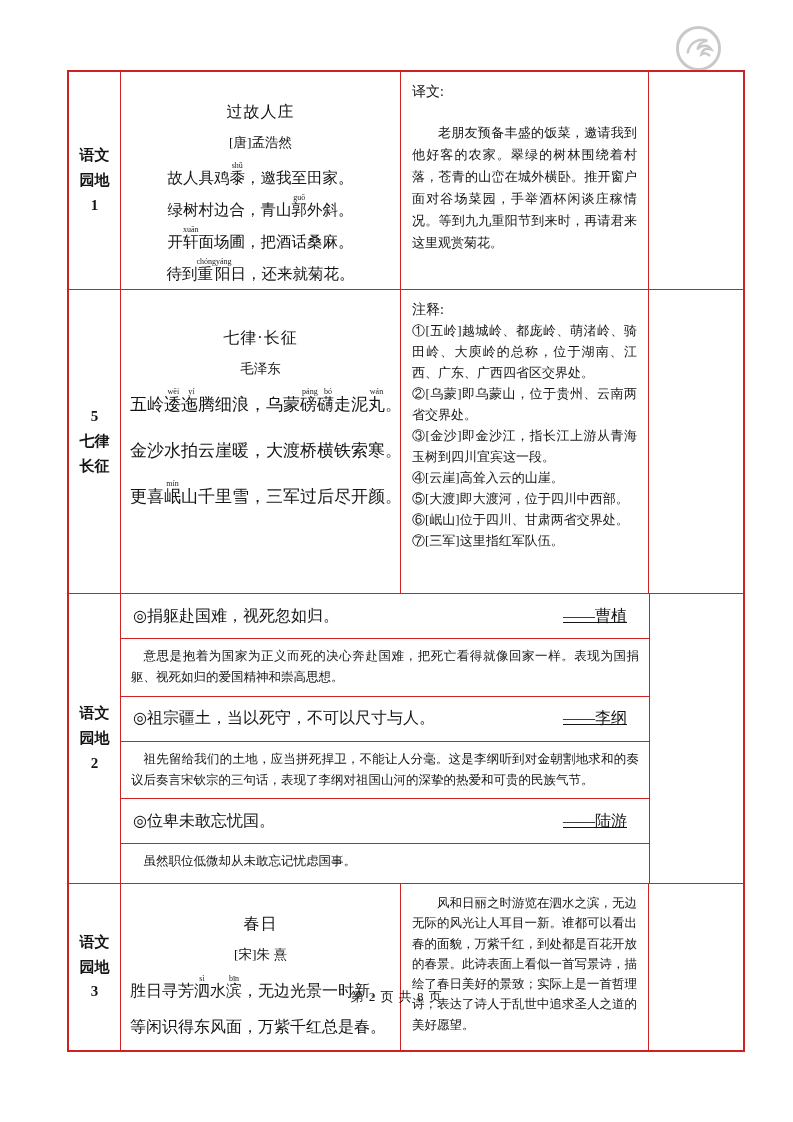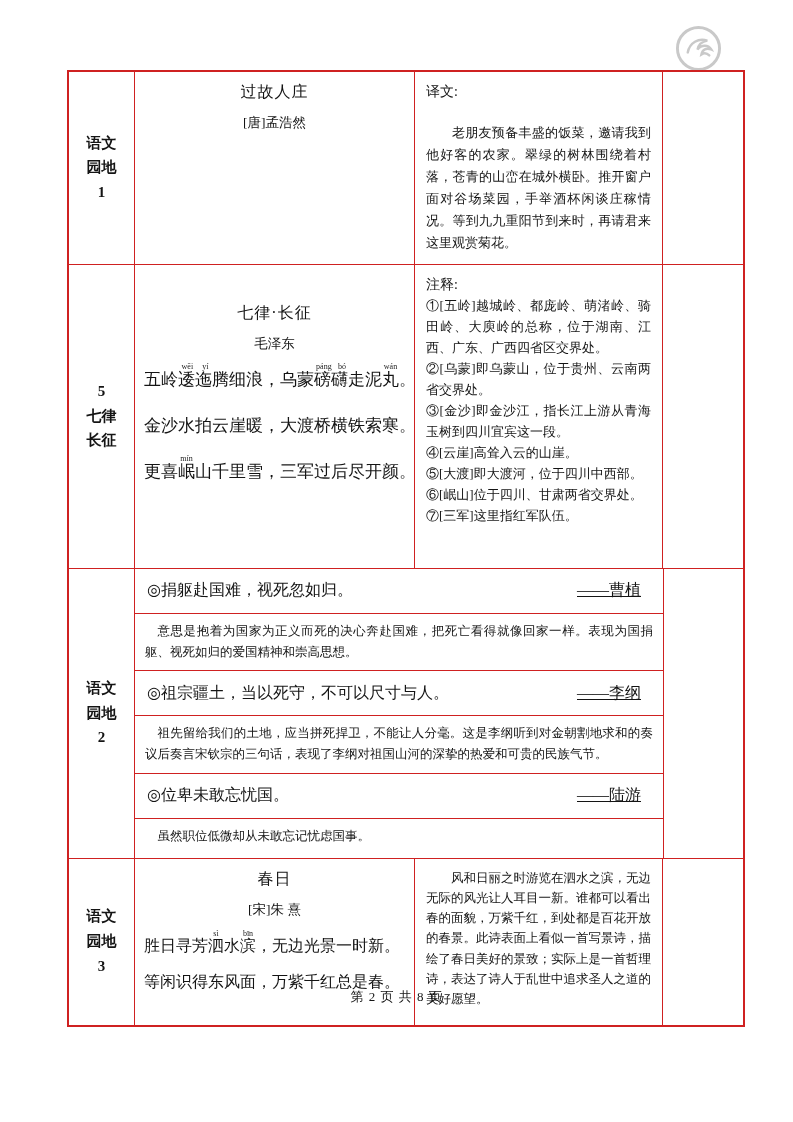--- a/index.html
+++ b/index.html
@@ -4,32 +4,32 @@
 <style>
   * { margin:0; padding:0; box-sizing:border-box; }
   body { background:#888; font-family:"Liberation Serif","DejaVu Serif",serif; }
   .page { position:relative; width:793px; height:1122px; background:#ffffff; margin:0 auto; overflow:hidden; color:#141414; }
 
   .logo { position:absolute; top:25px; left:675px; width:47px; height:47px; }
 
   .doc-table { position:absolute; left:67px; top:70px; width:678px; border:2px solid #cf2121; background:#fff; }
   .trow { display:flex; border-bottom:1px solid #cf2121; }
   .trow:last-child { border-bottom:none; }
-  .c-label { width:66px; border-right:1px solid #cf2121; display:flex; flex-direction:column; justify-content:center; align-items:center; font-weight:bold; font-size:15px; line-height:1.65; text-align:center; }
+  .c-label { width:52px; border-right:1px solid #cf2121; display:flex; flex-direction:column; justify-content:center; align-items:center; font-weight:bold; font-size:15px; line-height:1.65; text-align:center; }
   .c-poem { width:280px; border-right:1px solid #cf2121; }
   .c-notes { width:248px; border-right:1px solid #cf2121; padding:9px 11px; }
   .c-merged { width:529px; border-right:1px solid #cf2121; display:flex; flex-direction:column; }
   .c-empty { flex:1; }
 
   .row1 { min-height:191px; }
   .row2 { min-height:304px; }
   .row3 { min-height:290px; }
   .row4 { min-height:166px; }
 
-  .poem { text-align:center; padding-top:10px; }
+  .poem { text-align:center; padding-top:30px; }
   .poem-title { font-size:16px; letter-spacing:1px; }
   .poem-author { font-size:13.5px; margin-top:11px; }
   .poem-lines { margin-top:9px; font-size:15.5px; }
   .poem-line { line-height:30px; white-space:nowrap; }
   .poem-big { padding-top:38px; }
   .poem-big .poem-lines { text-align:left; padding-left:9px; margin-top:4px; }
   .poem-big .poem-line { font-size:17px; line-height:46px; }
   .poem-sm .poem-lines { text-align:left; padding-left:9px; }
   .poem-sm .poem-line { font-size:16px; line-height:36px; }
   ruby rt { font-size:8px; color:#222; letter-spacing:0; }
@@ -62,20 +62,26 @@
     <div class="trow row1">
       <div class="c-label">
         <div>语文</div>
         <div>园地</div>
         <div>1</div>
       </div>
       <div class="c-poem">
         <div class="poem">
           <div class="poem-title">过故人庄</div>
           <div class="poem-author">[唐]孟浩然</div>
+          <div class="poem-lines">
+            <div class="poem-line">故人具鸡<ruby>黍<rt>shǔ</rt></ruby>，邀我至田家。</div>
+            <div class="poem-line">绿树村边合，青山<ruby>郭<rt>guō</rt></ruby>外斜。</div>
+            <div class="poem-line">开<ruby>轩<rt>xuān</rt></ruby>面场圃，把酒话桑麻。</div>
+            <div class="poem-line">待到<ruby>重阳<rt>chóngyáng</rt></ruby>日，还来就菊花。</div>
+          </div>
         </div>
       </div>
       <div class="c-notes">
         <div class="notes-heading">译文:</div>
         <div class="notes-body">老朋友预备丰盛的饭菜，邀请我到他好客的农家。翠绿的树林围绕着村落，苍青的山峦在城外横卧。推开窗户面对谷场菜园，手举酒杯闲谈庄稼情况。等到九九重阳节到来时，再请君来这里观赏菊花。</div>
       </div>
       <div class="c-empty"></div>
     </div>
 
     <div class="trow row2">

